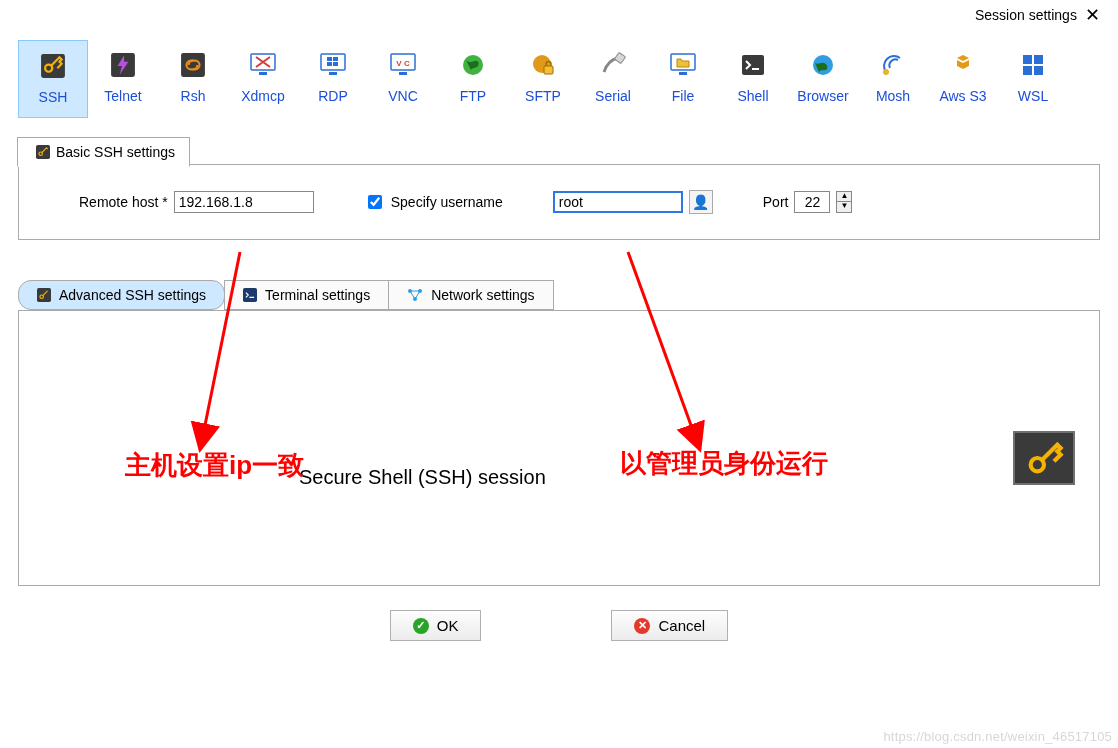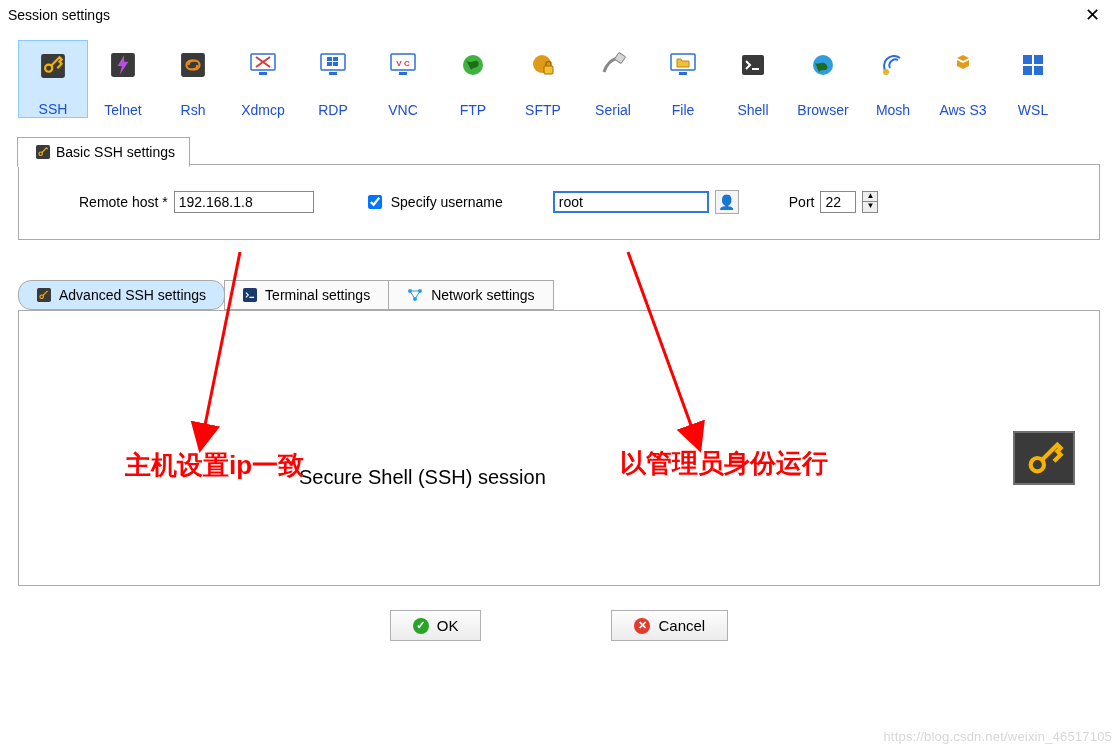--- a/index.html
+++ b/index.html
@@ -10,21 +10,21 @@
     background: #fff;
     color: #000;
     width: 1118px;
     height: 748px;
     position: relative;
     overflow: hidden;
   }
   
   .titlebar {
     display: flex;
-    justify-content: space-between;
+    justify-content: flex-end;
     align-items: center;
     padding: 4px 10px 4px 8px;
     height: 30px;
   }
   .titlebar .title { font-size: 14px; }
   .titlebar .close {
     font-family: Arial, sans-serif;
     font-size: 18px;
     line-height: 18px;
     padding: 2px 8px;
@@ -35,21 +35,21 @@
     display: flex;
     gap: 0;
     padding: 10px 18px 6px 18px;
   }
   .type {
     width: 70px;
     height: 78px;
     display: flex;
     flex-direction: column;
     align-items: center;
-    justify-content: space-between;
+    justify-content: flex-start;
     padding-top: 8px;
     cursor: pointer;
     font-size: 14px;
   }
   .type.selected {
     background: #cde8ff;
     border: 1px solid #8ac8ff;
   }
   .type .icon { height: 34px; display:flex; align-items:center; justify-content:center; }
   .type .lbl { margin-top: 6px; color:#1d4ed8; }
@@ -77,22 +77,22 @@
     gap: 50px;
   }
   .field { display:flex; align-items:center; gap:6px; }
   input[type=text] {
     font-family: inherit;
     font-size: 14px;
     padding: 2px 4px;
     height: 22px;
   }
   .host-input { width: 140px; border:1px solid #888; }
-  .user-input { width: 156px; border:2px solid #2f78e3; }
-  .port-input { width: 36px; border:1px solid #888; text-align:left; }
+  .user-input { width: 130px; border:2px solid #2f78e3; }
+  .port-input { width: 36px; border:1px solid #888; text-align:center; }
   .spin {
     display:flex; flex-direction:column; border:1px solid #888; height:22px;
   }
   .spin div{
     width:14px; height:10px; font-size:8px; line-height:8px; text-align:center;
     background:#efefef; border-bottom:1px solid #888; cursor:pointer;
   }
   .spin div:last-child{ border-bottom:none;}
   .user-btn{
     width:24px;height:24px;border:1px solid #aaa;background:#f4f4f4;

